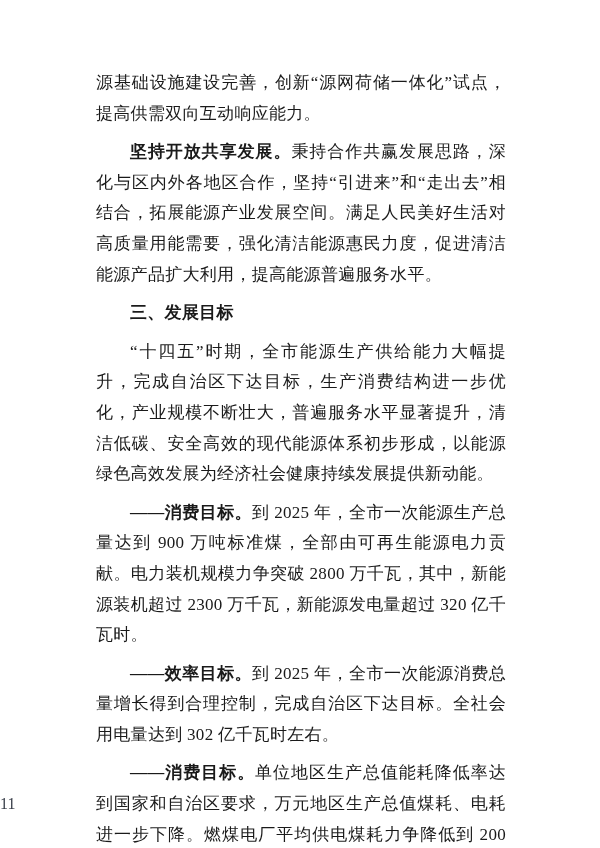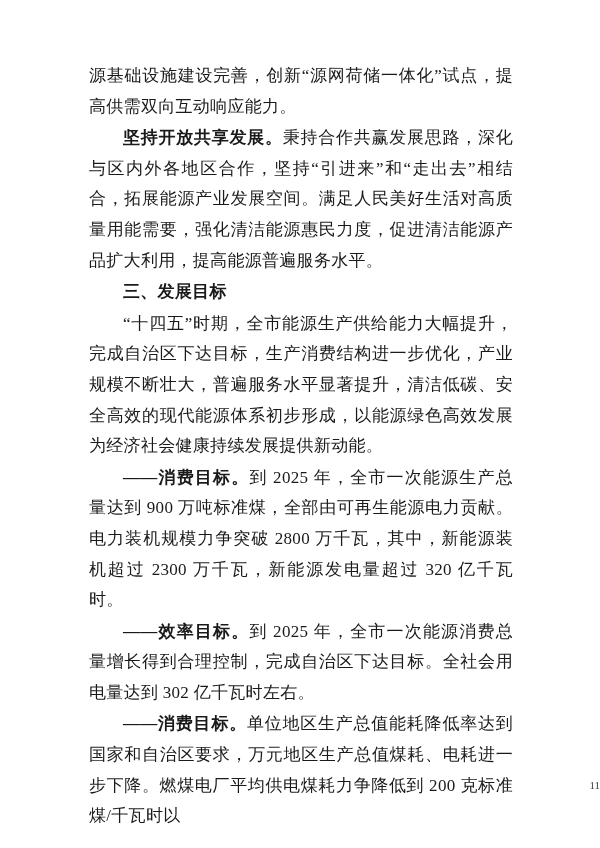--- a/index.html
+++ b/index.html
@@ -21,40 +21,40 @@
     left: 88px;
     top: 60px;
     width: 426px;
     font-size: 17px;
     line-height: 30.6px;
     text-align: justify;
     text-justify: inter-ideograph;
     letter-spacing: 0.3px;
   }
   p.para {
-    margin: 1px;
+    margin: 8px;
     padding: 0;
   }
   p.para.indent {
     text-indent: 2em;
     font-family: Liberation Serif, serif;
   }
   p.para.heading {
     font-weight: bold;
   }
   .seg-bold {
     font-weight: bold;
   }
   .page-number {
     position: absolute;
-    top: 779px;
+    top: 795px;
     left: 0;
     width: 100%;
-    text-align: right;
-    font-size: 11px;
+    text-align: left;
+    font-size: 16px;
     color: #3a3f4a;
   }
 </style>
 </head>
 <body>
 
 <div class="page">
   <div class="doc-body">
       <p class="para"><span>源基础设施建设完善，创新“源网荷储一体化”试点，提高供需双向互动响应能力。</span></p>
       <p class="para indent"><span class="seg-bold">坚持开放共享发展。</span><span>秉持合作共赢发展思路，深化与区内外各地区合作，坚持“引进来”和“走出去”相结合，拓展能源产业发展空间。满足人民美好生活对高质量用能需要，强化清洁能源惠民力度，促进清洁能源产品扩大利用，提高能源普遍服务水平。</span></p>

